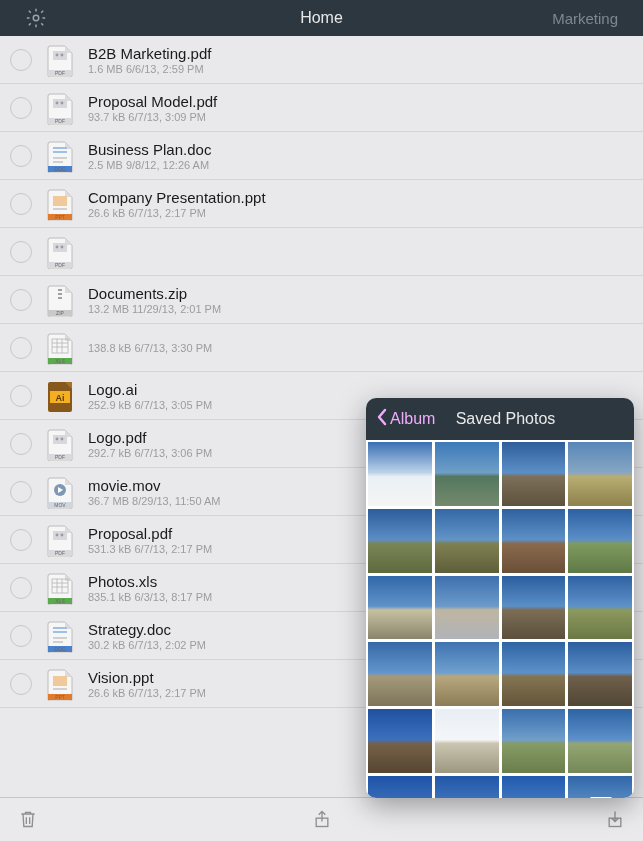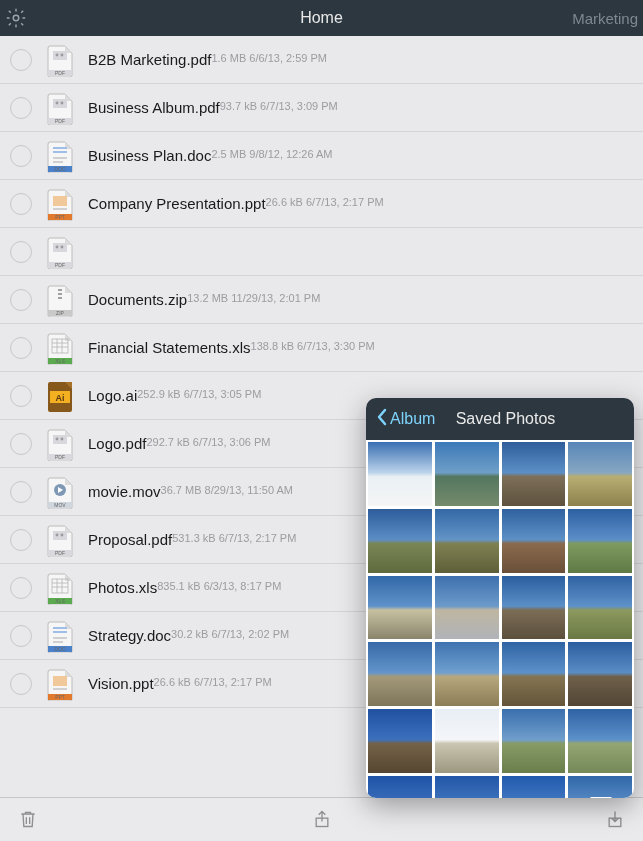--- a/index.html
+++ b/index.html
@@ -5,21 +5,21 @@
     * { box-sizing: border-box; margin: 0; padding: 0; }
     html, body { width: 643px; height: 841px; overflow: hidden; font-family: -apple-system, "Helvetica Neue", Arial, sans-serif; }
     body { background: #e9e9ec; position: relative; }
 
     .topbar {
       height: 36px;
       background: #2d373f;
       color: #f0f0f0;
       display: flex;
       align-items: center;
-      padding: 0 5px;
+      padding: 0 25px;
       position: relative;
     }
     .topbar .title {
       position: absolute;
       left: 0; right: 0;
       text-align: center;
       font-size: 16px;
       font-weight: 400;
       color: #e8e8e8;
       pointer-events: none;
@@ -43,21 +43,21 @@
       flex-shrink: 0;
       margin-right: 14px;
     }
     .filetype {
       width: 28px; height: 34px;
       flex-shrink: 0;
       margin-right: 14px;
       display: flex; align-items: flex-end; justify-content: center;
     }
     .filetype svg { width: 26px; height: 32px; }
-    .fileinfo { display: flex; flex-direction: row; justify-content: flex-end; }
+    .fileinfo { display: flex; flex-direction: column; justify-content: flex-end; }
     .fname { font-size: 15px; color: #1a1a1a; }
     .fmeta { font-size: 11px; color: #9c9ca0; margin-top: 1px; }
 
     .bottombar {
       position: absolute;
       bottom: 0; left: 0; right: 0;
       height: 44px;
       background: #eaeaec;
       border-top: 1px solid #c6c6c9;
       display: flex;
@@ -82,21 +82,21 @@
     .popover-header {
       height: 42px;
       background: #2d373f;
       display: flex;
       align-items: center;
       padding: 0 10px;
       position: relative;
     }
     .back {
       display: flex; align-items: center;
-      color: #7dd3fc;
+      color: #f0abfc;
       font-size: 16px;
       gap: 2px;
     }
     .popover-title {
       position: absolute;
       left: 0; right: 0;
       text-align: center;
       color: #eaeaea;
       font-size: 16px;
       pointer-events: none;
@@ -175,21 +175,21 @@
     <path class="ft-page" d="M3 1h15l7 7v22a2 2 0 0 1-2 2H3a2 2 0 0 1-2-2V3a2 2 0 0 1 2-2z" stroke-width="1"></path>
     <path d="M18 1l7 7h-7z" fill="#dcdcdc"></path>
     <rect x="6" y="6" width="14" height="9" fill="#d8d8dc"></rect>
           <circle cx="10" cy="10" r="1.4" fill="#9b9ba0"></circle>
           <circle cx="15" cy="10" r="1.4" fill="#9b9ba0"></circle>
     <rect x="1" y="25" width="24" height="6" class="ft-band-pdf" rx="0"></rect>
     <text x="13" y="30" text-anchor="middle" font-size="5" fill="#666" font-family="Arial">PDF</text>
   </svg>
       </div>
     <div class="fileinfo">
-      <div class="fname">Business Album.pdf</div>
+      <div class="fname">Proposal Model.pdf</div>
       <div class="fmeta">93.7 kB 6/7/13, 3:09 PM</div>
     </div>
     </div>
     <div class="row">
     <div class="radio"></div>
     <div class="filetype">
         <svg viewBox="0 0 26 32">
     <path class="ft-page" d="M3 1h15l7 7v22a2 2 0 0 1-2 2H3a2 2 0 0 1-2-2V3a2 2 0 0 1 2-2z" stroke-width="1"></path>
     <path d="M18 1l7 7h-7z" fill="#dcdcdc"></path>
     <rect x="6" y="6" width="14" height="2" fill="#9fbfe6"></rect>
@@ -263,21 +263,20 @@
     <rect x="5" y="6" width="16" height="14" fill="none" stroke="#b5b5b5" stroke-width="0.8"></rect>
              <line x1="5" y1="10" x2="21" y2="10" stroke="#b5b5b5" stroke-width="0.8"></line>
              <line x1="5" y1="14" x2="21" y2="14" stroke="#b5b5b5" stroke-width="0.8"></line>
              <line x1="10" y1="6" x2="10" y2="20" stroke="#b5b5b5" stroke-width="0.8"></line>
              <line x1="15" y1="6" x2="15" y2="20" stroke="#b5b5b5" stroke-width="0.8"></line>
     <rect x="1" y="25" width="24" height="6" class="ft-band-xls" rx="0"></rect>
     <text x="13" y="30" text-anchor="middle" font-size="5" fill="#666" font-family="Arial">XLS</text>
   </svg>
       </div>
     <div class="fileinfo">
-      <div class="fname">Financial Statements.xls</div>
       <div class="fmeta">138.8 kB 6/7/13, 3:30 PM</div>
     </div>
     </div>
     <div class="row">
     <div class="radio"></div>
     <div class="filetype">
         <svg viewBox="0 0 26 32">
       <rect x="1" y="1" width="24" height="30" rx="2" class="ft-ai-full"></rect>
       <path d="M18 1h7v7z" fill="#a57128"></path>
       <rect x="3" y="10" width="20" height="12" class="ft-ai-ribbon"></rect>

